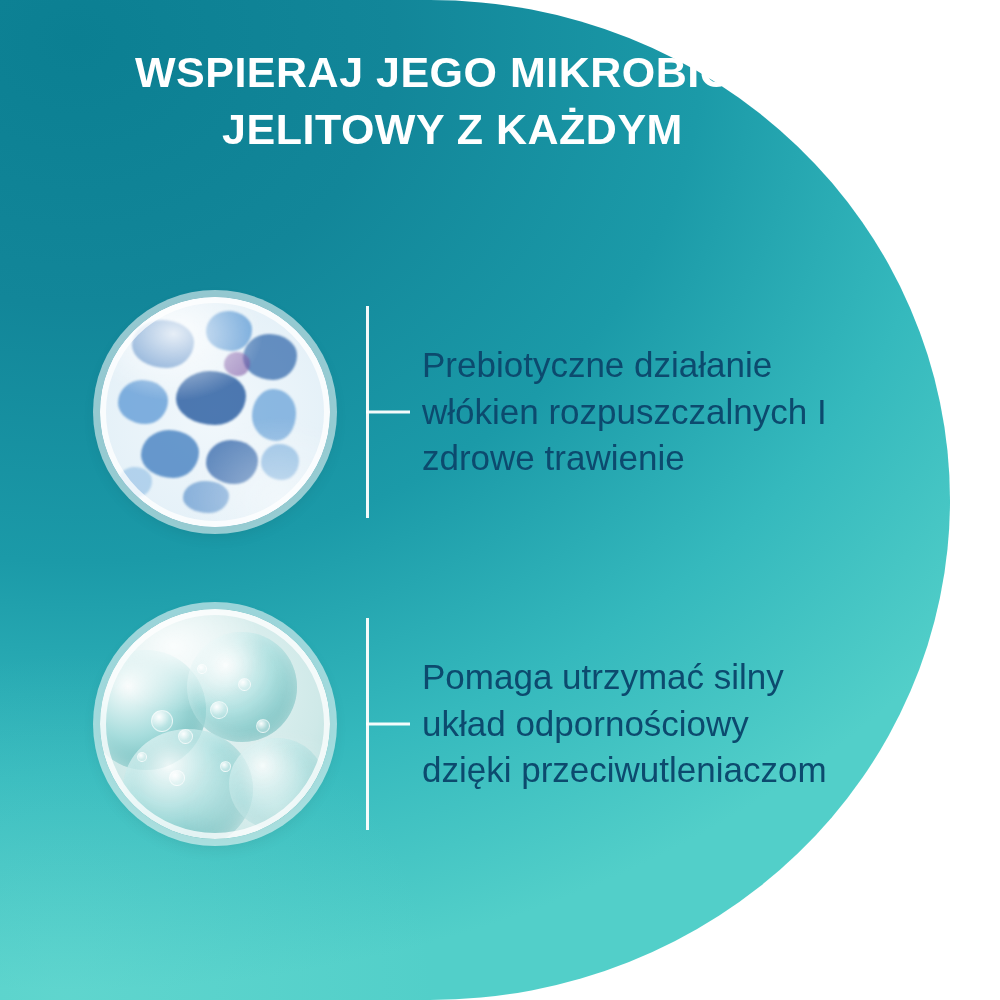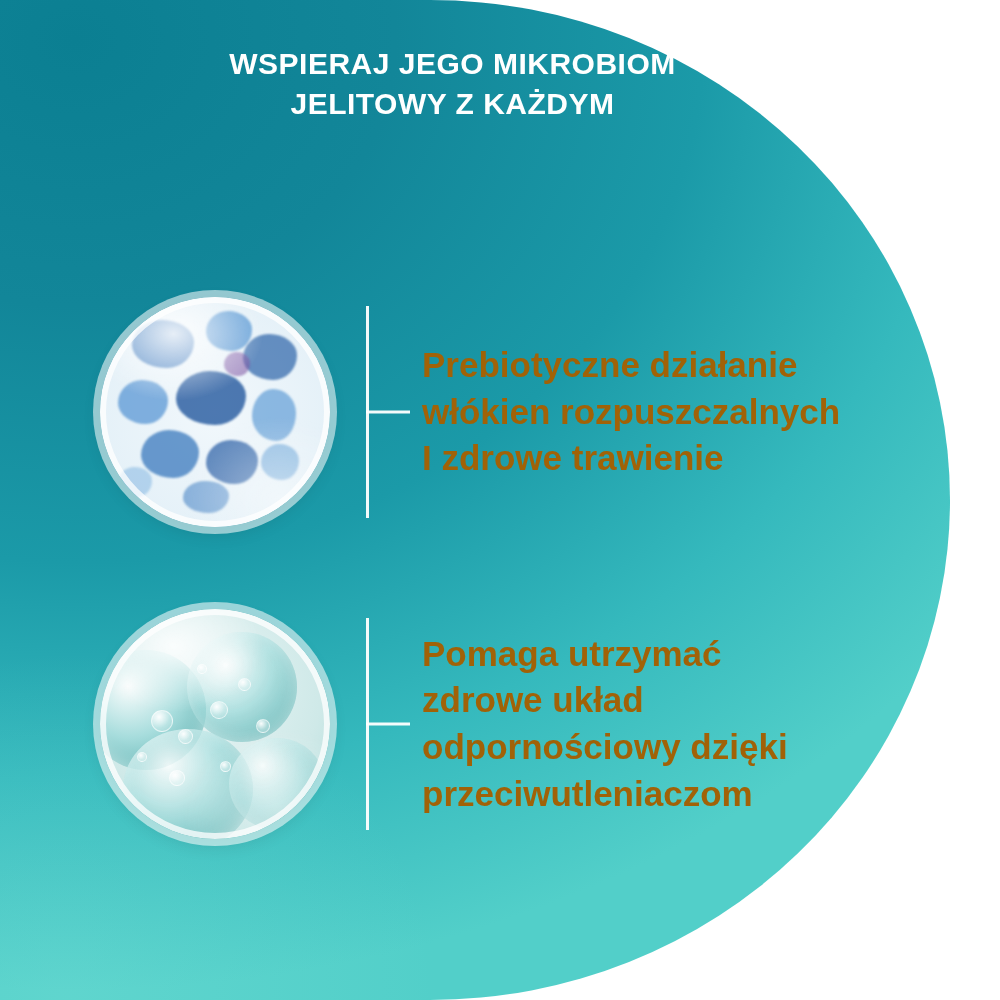--- a/index.html
+++ b/index.html
@@ -42,21 +42,21 @@
   }
 
   .headline {
     position: absolute;
     left: 0;
     top: 44px;
     width: 905px;
     text-align: center;
     color: #ffffff;
     font-weight: bold;
-    font-size: 30px;
+    font-size: 43px;
     line-height: 1.33;
     letter-spacing: 0.5px;
     text-transform: uppercase;
   }
   .headline .line { display: block; }
 
   .features {
     position: absolute;
     left: 0;
     top: 282px;
@@ -155,26 +155,26 @@
     left: 0;
     top: 50%;
     width: 44px;
     height: 3px;
     background: #ffffff;
     opacity: 0.95;
     transform: translateY(-50%);
   }
 
   .feature-text {
-    color: #a16207;
+    color: #0c4a6e;
     font-size: 35px;
     line-height: 1.33;
     margin-left: 10px;
     max-width: 420px;
-    font-weight: bold;
+    font-weight: normal;
   }
 </style>
 </head>
 <body>
 
 <div id="stage">
 
   <div class="blob"></div>
 
   <div class="headline">
@@ -227,17 +227,17 @@
           <div class="bubble" style="left:16%;top:62%;width:8px;height:8px;"></div>
           <div class="bubble" style="left:42%;top:24%;width:8px;height:8px;"></div>
           <div class="gloss"></div>
           <div class="glassrim"></div>
         </div>
       </div>
       <div class="bracket">
         <div class="vline"></div>
         <div class="hline"></div>
       </div>
-      <div class="feature-text">Pomaga utrzymać zdrowe układ odpornościowy dzięki przeciwutleniaczom</div>
+      <div class="feature-text">Pomaga utrzymać silny układ odpornościowy dzięki przeciwutleniaczom</div>
     </div>
 
   </div>
 </div>
 
 </body></html>

